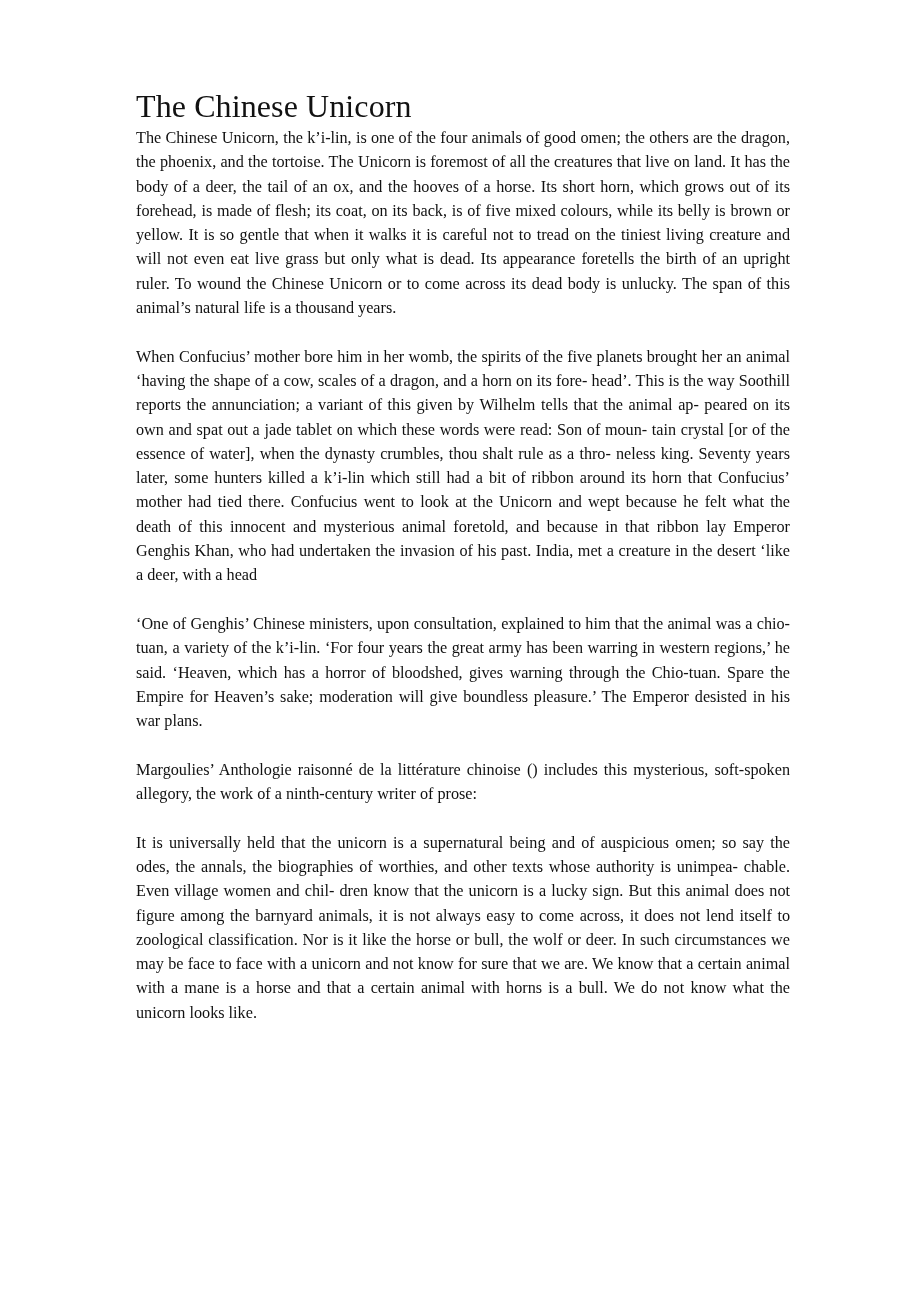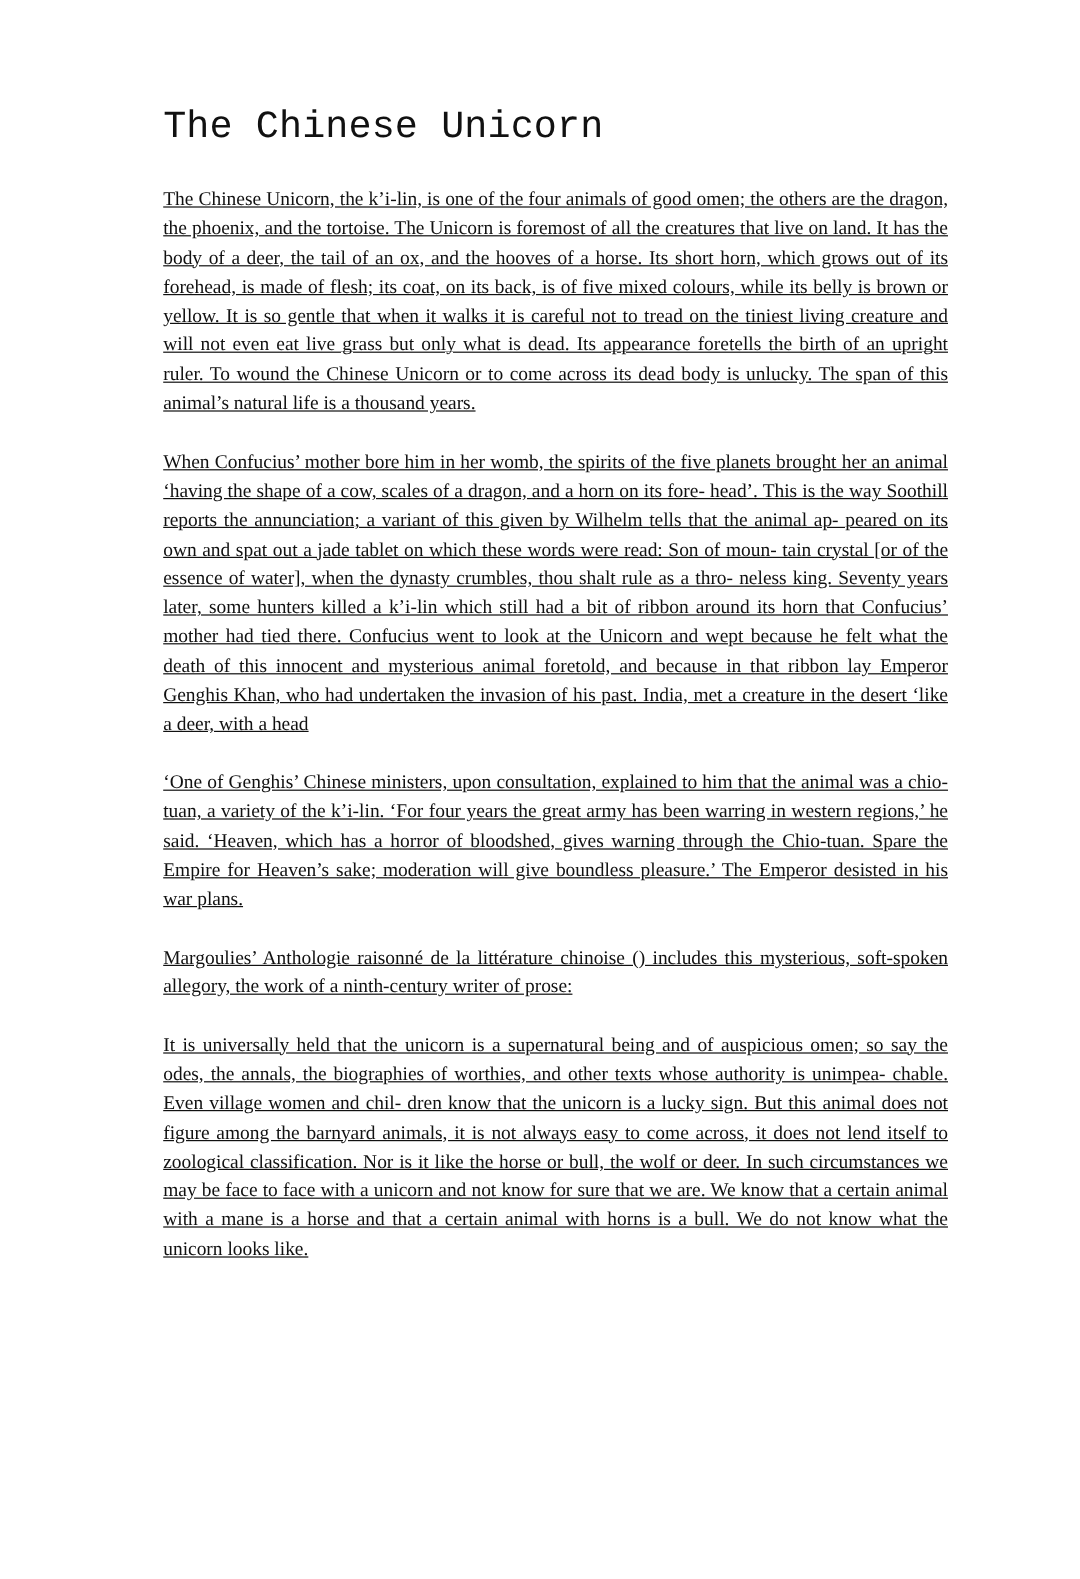--- a/index.html
+++ b/index.html
@@ -5,37 +5,35 @@
   html, body { margin: 0; padding: 0; background: #ffffff; }
   body { width: 900px; height: 1316px; position: relative; overflow: hidden; }
   .page {
     position: absolute;
     left: 136px;
     top: 86px;
     width: 654px;
     color: #111111;
   }
   .title {
-    font-family: Liberation Mono, monospace;
+    font-family: Liberation Serif, serif;
     font-size: 32px;
     font-weight: normal;
     line-height: 40px;
     margin: 0;
     letter-spacing: 0.1px;
   }
   .subtitle {
     font-family: "DejaVu Serif", serif;
     font-size: 20px;
     font-weight: normal;
     line-height: 24px;
     margin: -4px 0 0 0;
   }
   .body {
-    margin-top: 28px;
-    text-decoration: underline;
   }
   .para {
     font-family: "Liberation Serif", serif;
     font-size: 16.2px;
     line-height: 24.3px;
     text-align: justify;
     margin: 0 0 24.3px 0;
     hyphens: none;
   }
 </style>

